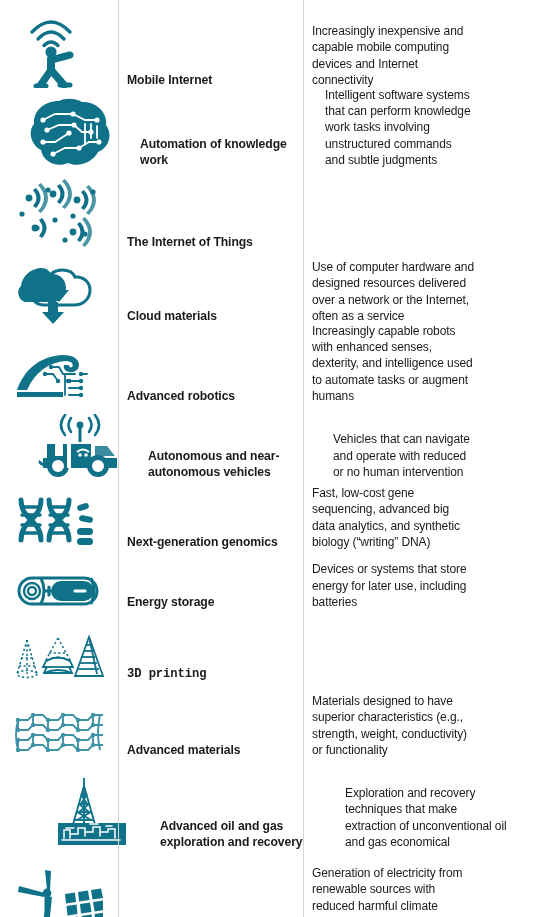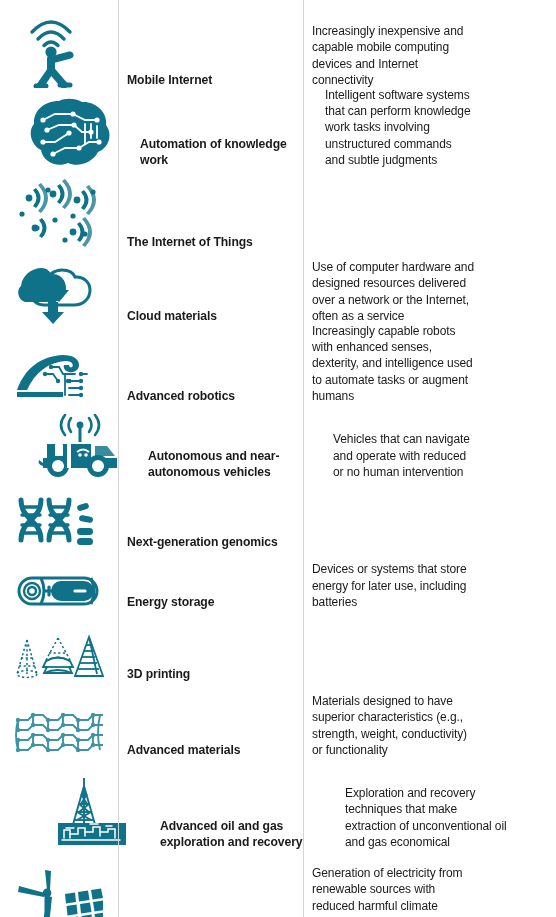--- a/index.html
+++ b/index.html
@@ -76,21 +76,21 @@
 
   
   .row-0  { height: 88px; }
   .row-1  { height: 80px; padding-left: 13px; }
   .row-2  { height: 82px; }
   .row-3  { height: 74px; }
   .row-4  { height: 80px; }
   .row-5  { height: 76px; padding-left: 21px; }
   .row-6  { height: 70px; }
   .row-7  { height: 60px; }
-  .row-8  { height: 72px; }
+  .row-8  { height: 72px; font-family: Liberation Mono, monospace; }
   .row-9  { height: 76px; }
   .row-10 { height: 92px; margin-left: 33px; }
   .row-11 { height: 80px; }
 
   .row-0 .cell-icon  { padding-top: 8px; }
   .row-1 .cell-icon  { padding-top: 6px; }
   .row-2 .cell-icon  { padding-top: 8px; }
   .row-3 .cell-icon  { padding-top: 6px; }
   .row-4 .cell-icon  { padding-top: 14px; }
   .row-5 .cell-icon  { padding-top: 8px; }
@@ -319,20 +319,21 @@
         </g>
         <g fill="#0f7289">
           <rect x="62" y="10" width="12" height="6" rx="3" transform="rotate(-18 68 13)"></rect>
           <rect x="64" y="22" width="14" height="6" rx="3" transform="rotate(10 71 25)"></rect>
           <rect x="62" y="34" width="16" height="7" rx="3.5"></rect>
           <rect x="62" y="44" width="16" height="7" rx="3.5"></rect>
         </g>
       </svg>
     </div>
     <div class="cell-name">Next-generation genomics</div>
+    <div class="cell-desc">Fast, low-cost gene sequencing, advanced big data analytics, and synthetic biology (“writing” DNA)</div>
   </div>
 
   <div class="row row-7">
     <div class="cell-icon">
       <svg width="88" height="38" viewBox="0 0 88 38">
         <rect x="4" y="6" width="78" height="26" rx="13" fill="none" stroke="#0f7289" stroke-width="3"></rect>
         <rect x="36" y="9" width="43" height="20" rx="10" fill="#0f7289"></rect>
         <circle cx="17" cy="19" r="8" fill="none" stroke="#0f7289" stroke-width="2.4"></circle>
         <circle cx="17" cy="19" r="4" fill="none" stroke="#0f7289" stroke-width="2.4"></circle>
         <path d="M26 6 q6 13 0 26" fill="none" stroke="#0f7289" stroke-width="3"></path>

